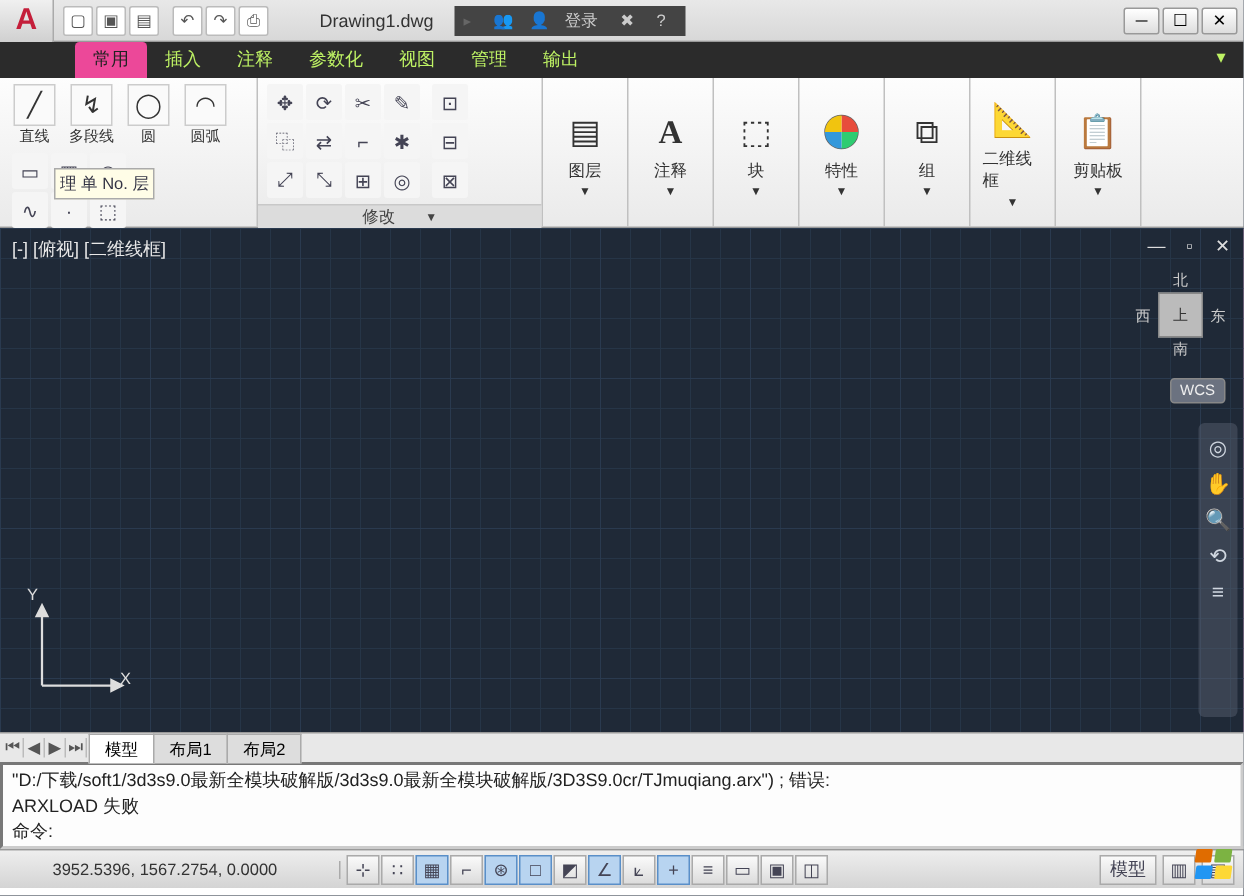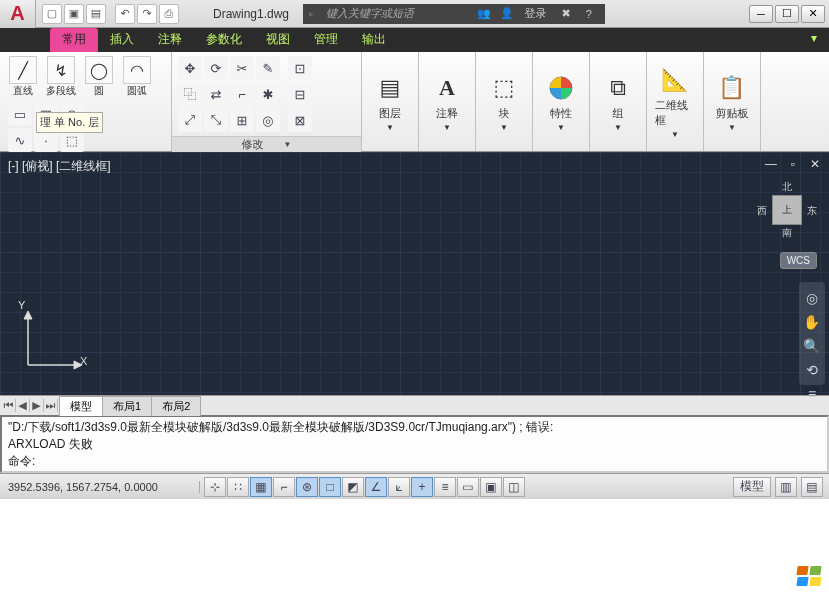--- a/index.html
+++ b/index.html
@@ -36,21 +36,21 @@
 .bigbtn{ width:44px; display:flex; flex-direction:column; align-items:center; gap:2px; font-size:11px; color:#333; padding:2px;}
 .bigbtn .ico{ width:32px; height:32px; display:flex; align-items:center; justify-content:center; font-size:22px;}
 .smallgrid{ display:grid; grid-template-columns:repeat(3,24px); grid-auto-rows:24px; gap:2px;}
 .smallgrid2{ display:grid; grid-template-columns:repeat(4,24px); grid-auto-rows:24px; gap:2px;}
 .sb{ width:24px; height:24px; border:1px solid transparent; display:flex; align-items:center; justify-content:center; font-size:13px; color:#445; background:#f5f5f5; border-radius:2px;}
 .drawbtn{ width:34px; display:flex; flex-direction:column; align-items:center; font-size:10px; color:#333;}
 .drawbtn .di{ width:28px; height:28px; border:1px solid #ccc; background:#fafafa; display:flex; align-items:center; justify-content:center; font-size:16px;}
 .tooltip-overlay{ position:absolute; top:60px; left:36px; background:#fffde7; border:1px solid #aaa; padding:2px 3px; font-size:11px; color:#334; white-space:nowrap; z-index:5;}
 
 
-.draw-wrap{ position:relative; height:243px; background:#701a75; }
+.draw-wrap{ position:relative; height:336px; background:#701a75; }
 .draw-area{ position:absolute; inset:0; background:#1f2937;
   background-image: linear-gradient(#2a3a4f 1px, transparent 1px), linear-gradient(90deg,#2a3a4f 1px, transparent 1px),
                     linear-gradient(#263547 1px, transparent 1px), linear-gradient(90deg,#263547 1px, transparent 1px);
   background-size: 100px 100px, 100px 100px, 20px 20px, 20px 20px;}
 .vp-label{ position:absolute; top:6px; left:8px; font-size:12px; color:#e8e8e8;}
 .vp-controls{ position:absolute; top:4px; right:6px; display:flex; gap:6px;}
 .vp-controls span{ width:16px; height:16px; color:#ddd; font-size:12px; display:flex; align-items:center; justify-content:center;}
 .viewcube{ position:absolute; top:30px; right:14px; width:56px; height:56px; }
 .viewcube .cube{ width:30px; height:30px; background:#bbb; border:1px solid #888; position:absolute; top:13px; left:13px; display:flex; align-items:center; justify-content:center; font-size:10px; color:#333;}
 .viewcube .dir{ position:absolute; font-size:10px; color:#ccc;}
@@ -65,21 +65,21 @@
 .layout-tabs{ height:20px; background:#e8e8e8; border-top:1px solid #999; display:flex; align-items:center; font-size:11px;}
 .lt-nav{ display:flex; padding:0 2px;}
 .lt-nav span{ width:14px; text-align:center; color:#555; border-right:1px solid #bbb;}
 .lt-tab{ padding:2px 10px; border:1px solid #aaa; border-bottom:none; background:#fff; margin-left:-1px;}
 .lt-tab.inactive{ background:#ddd;}
 
 
 .cmdline{ height:58px; background:#fdfdfd; border:2px inset #ccc; font-family:"SimSun",monospace; font-size:12px; color:#222; padding:2px 6px; overflow:hidden; white-space:pre-wrap;}
 
 
-.statusbar{ height:26px; background:linear-gradient(#eee,#d4d4d4); border-top:1px solid #999; display:flex; align-items:center; font-size:11px;}
+.statusbar{ height:26px; background:linear-gradient(#eee,#d4d4d4); border-top:1px solid #999; display:flex; align-items:center; font-size:11px;padding-left:27px;}
 .coords{ padding:0 8px; border-right:1px solid #aaa; color:#333; min-width:200px;}
 .sbtns{ display:flex; gap:1px; padding:0 4px;}
 .sbtn{ width:22px; height:20px; border:1px solid #aaa; background:linear-gradient(#fafafa,#dcdcdc); display:flex; align-items:center; justify-content:center; font-size:12px; color:#445;}
 .sbtn.active{ background:#b8d4f0; border-color:#5a8fc8;}
 .status-right{ margin-left:auto; display:flex; align-items:center; gap:4px; padding-right:6px;}
 .watermark{ position:absolute; right:6px; bottom:6px; font-size:11px; color:#888; display:flex; align-items:center; gap:4px;}
 .watermark b{ color:#3a7ac8;}
 .watermark .url{ font-size:10px; color:#999; display:block;}
 .winlogo{ width:28px; height:28px; position:relative;}
 .winlogo span{position:absolute; width:11px; height:9px; border-radius:1px;}
@@ -99,21 +99,20 @@
     <div class="qat-btn">▤</div>
     <div class="qat-sep"></div>
     <div class="qat-btn">↶</div>
     <div class="qat-btn">↷</div>
     <div class="qat-btn">⎙</div>
   </div>
   <div class="title-center">
     <span class="doc-title">Drawing1.dwg</span>
     <div class="dark-mid">
       <span class="title-arrow">▸</span>
-      <div class="search-box">键入关键字或短语</div>
       <div class="title-right">
         <span>👥</span>
         <span>👤</span>
         <span>登录</span>
         <span style="padding:0 8px">✖</span>
         <span>?</span>
       </div>
     </div>
   </div>
   <div class="win-controls">

